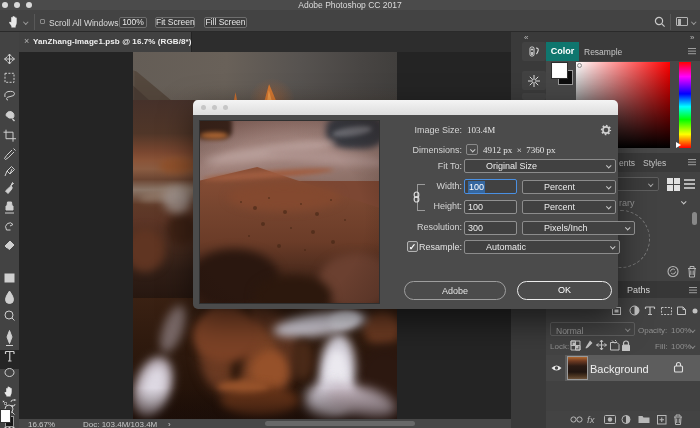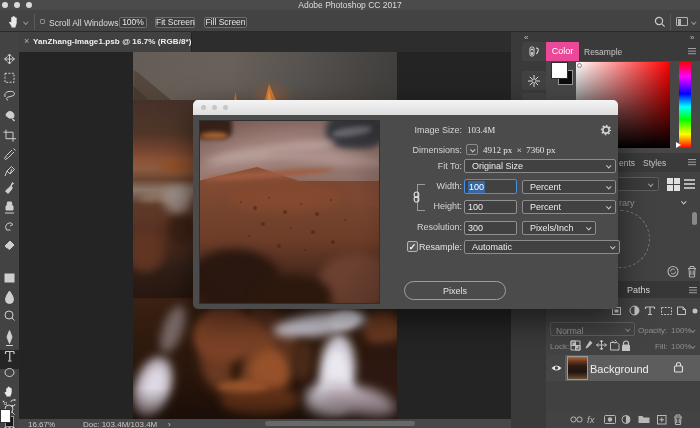--- a/index.html
+++ b/index.html
@@ -24,21 +24,21 @@
 #photo{left:133px;top:52px;width:264px;height:367px;overflow:hidden;background:#4a342a;}
 .blob{position:absolute;border-radius:50%;}
 
 #rightcol{left:511px;top:32px;width:189px;height:396px;background:#3a3a3a;}
 .ptabrow{left:0;width:154px;background:#3a3a3a;}
 .ptext{font-size:8.5px;color:#c6c6c6;}
 .hamb{width:8px;height:1.2px;background:#9f9f9f;box-shadow:0 2.6px 0 #9f9f9f,0 5.2px 0 #9f9f9f;}
 .strictbtn{left:11px;width:24px;height:19px;background:#424242;border-radius:2px;display:flex;align-items:center;justify-content:center;}
 
 .dd{border:1px solid #8c8c8c;background:#414141;border-radius:2px;color:#ececec;font-size:9px;}
-.dd span{position:absolute;left:7px;top:50%;transform:translateY(-50%);white-space:nowrap;text-align:right;}
+.dd span{position:absolute;left:21px;top:50%;transform:translateY(-50%);white-space:nowrap;text-align:right;}
 .car{position:absolute;right:5px;top:50%;width:3.5px;height:3.5px;border-right:1px solid #c9c9c9;border-bottom:1px solid #c9c9c9;transform:translateY(-70%) rotate(45deg);}
 .car2{position:absolute;width:3.5px;height:3.5px;border-right:1px solid #999;border-bottom:1px solid #999;transform:rotate(45deg);}
 
 #dialog{left:193px;top:100px;width:425px;height:209px;border-radius:5px;box-shadow:0 12px 32px rgba(0,0,0,.55);}
 #dlg-title{left:0;top:0;width:425px;height:15px;background:linear-gradient(#f4f4f4,#dddddd);border-radius:5px 5px 0 0;}
 #dlg-body{left:0;top:15px;width:425px;height:194px;background:#4b4b4b;border-radius:0 0 5px 5px;}
 #preview{left:7px;top:6px;width:179px;height:182px;overflow:hidden;background:#7c4733;outline:1px solid #303030;}
 .lbl{position:absolute;width:110px;text-align:right;font-size:9px;color:#d4d4d4;white-space:nowrap;}
 .val{position:absolute;font-size:9px;color:#e6e6e6;white-space:nowrap;font-family:Liberation Serif, serif;}
 .inp{position:absolute;border:1px solid #919191;background:#414141;border-radius:2px;color:#eee;font-size:9px;}
@@ -196,21 +196,21 @@
     <svg width="14" height="14" viewBox="0 0 14 14">
         <g stroke="#ddd" stroke-width="1" fill="none">
           <circle cx="7" cy="7" r="2.2"></circle>
           <path d="M7 1 L7 4 M7 10 L7 13 M1 7 L4 7 M10 7 L13 7 M2.8 2.8 L4.9 4.9 M9.1 9.1 L11.2 11.2 M11.2 2.8 L9.1 4.9 M4.9 9.1 L2.8 11.2"></path>
         </g>
       </svg>
   </div>
   <div class="abs strictbtn" style="left:522px;top:93px;height:7px;"></div>
 
   <div class="abs ptabrow" style="left:546px;top:42px;height:19px;"></div>
-  <div class="abs" style="left:546px;top:42px;width:33px;height:19px;background:#ec4899;color:#fff;font-size:9px;font-weight:normal;line-height:19px;text-align:center;">Color</div>
+  <div class="abs" style="left:546px;top:42px;width:33px;height:19px;background:#0f766e;color:#fff;font-size:9px;font-weight:bold;line-height:19px;text-align:center;">Color</div>
   <div class="abs ptext" style="left:584px;top:47px;">Resample</div>
   <div class="abs hamb" style="left:688px;top:48px;"></div>
   <div class="abs" style="left:558px;top:70px;width:15px;height:15px;background:#0d0d0d;border:1px solid #999;"></div>
   <div class="abs" style="left:552px;top:63px;width:15px;height:15px;background:#fff;border:1px solid #fbfbfb;box-shadow:0 0 0 1px #2e2e2e;"></div>
   <div class="abs" style="left:576px;top:62px;width:94px;height:86px;background:linear-gradient(to top,#000,rgba(0,0,0,0)),linear-gradient(to right,#fff,#f00);"></div>
   <div class="abs" style="left:577px;top:63px;width:5px;height:5px;border:1px solid #8a8a8a;border-radius:50%;"></div>
   <div class="abs" style="left:679px;top:62px;width:12px;height:86px;background:linear-gradient(180deg,#f00 0%,#f0f 17%,#00f 37%,#0ff 52%,#0f0 67%,#ff0 84%,#f00 100%);"></div>
   <div class="abs" style="left:676px;top:142px;width:0;height:0;border-left:5px solid #fff;border-top:3.5px solid transparent;border-bottom:3.5px solid transparent;"></div>
 
   <div class="abs ptabrow" style="left:546px;top:153px;height:19px;"></div>
@@ -382,28 +382,29 @@
       </div>
     <div class="dd abs" style="left:329px;top:100px;width:94px;height:14px;">
         <span>Percent</span>
         <i class="car"></i>
       </div>
 
     <div class="lbl" style="left:159px;top:122px;">Resolution:</div>
     <div class="inp" style="left:271px;top:121px;width:53px;height:14px;">
         <span>300</span>
       </div>
-    <div class="dd abs" style="left:329px;top:121px;width:74px;height:14px;">
+    <div class="dd abs" style="left:329px;top:121px;width:113px;height:14px;">
         <span>Pixels/Inch</span>
         <i class="car"></i>
       </div>
 
     <div class="abs" style="left:214px;top:141px;width:11px;height:11px;background:#5a5a5a;border:1px solid #b2b2b2;border-radius:2px;color:#fff;font-size:9px;font-weight:bold;line-height:10px;text-align:center;">✓</div>
     <div class="lbl" style="left:159px;top:142px;color:#e2e2e2;">Resample:</div>
     <div class="dd abs" style="left:271px;top:140px;width:156px;height:14px;">
         <span>Automatic</span>
         <i class="car"></i>
       </div>
 
-    <div class="pill" style="left:211px;top:181px;width:102px;border:1px solid #9e9e9e;line-height:18px;">Pixels</div>
+    <div class="pill" style="left:211px;top:181px;width:102px;border:1px solid #9e9e9e;line-height:18px;">Adobe</div>
+    <div class="pill" style="left:324px;top:181px;width:95px;border:1.5px solid #ececec;line-height:17px;color:#fff;">OK</div>
   </div>
 
 </div>
 
 </body></html>

